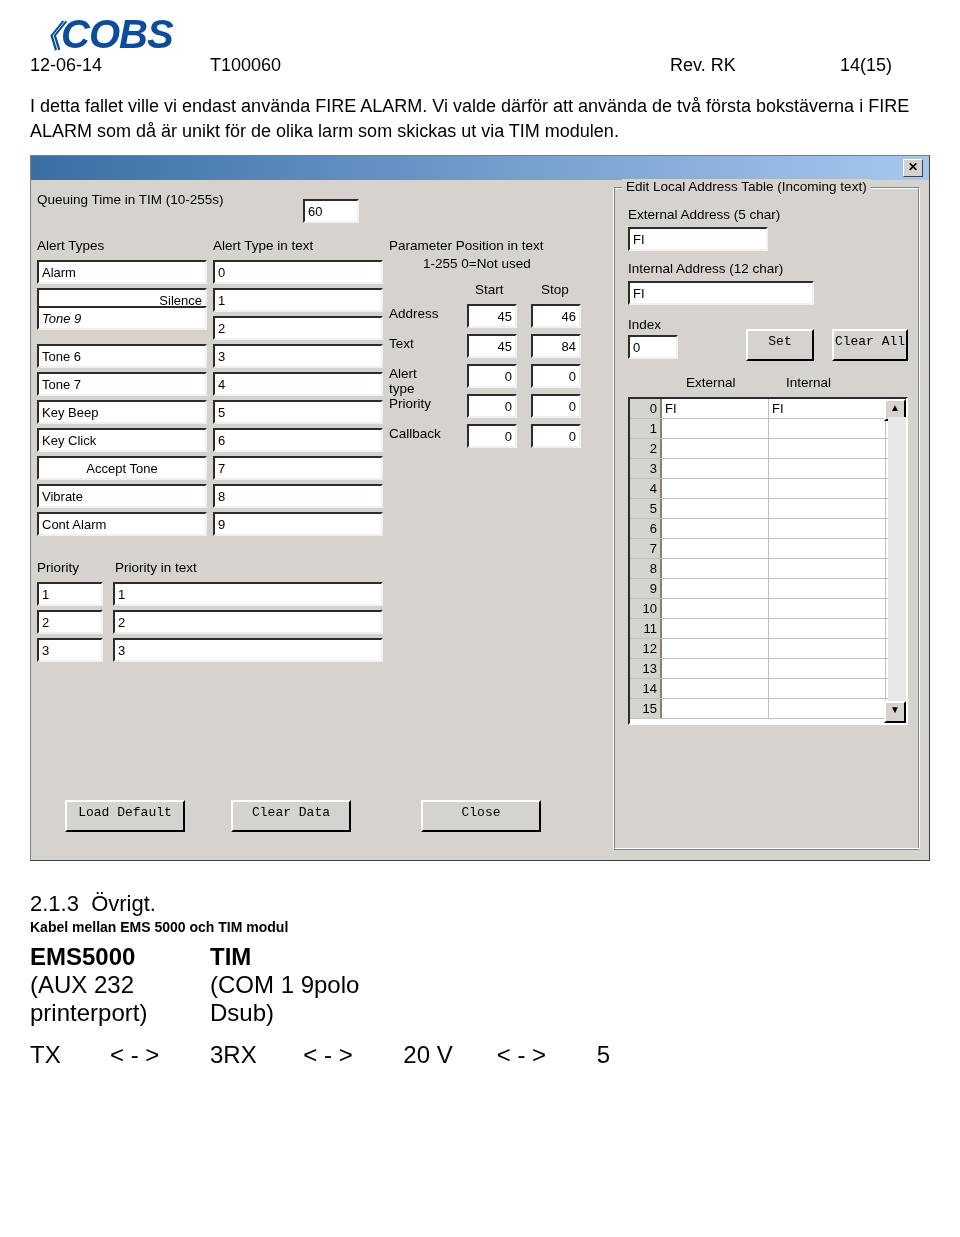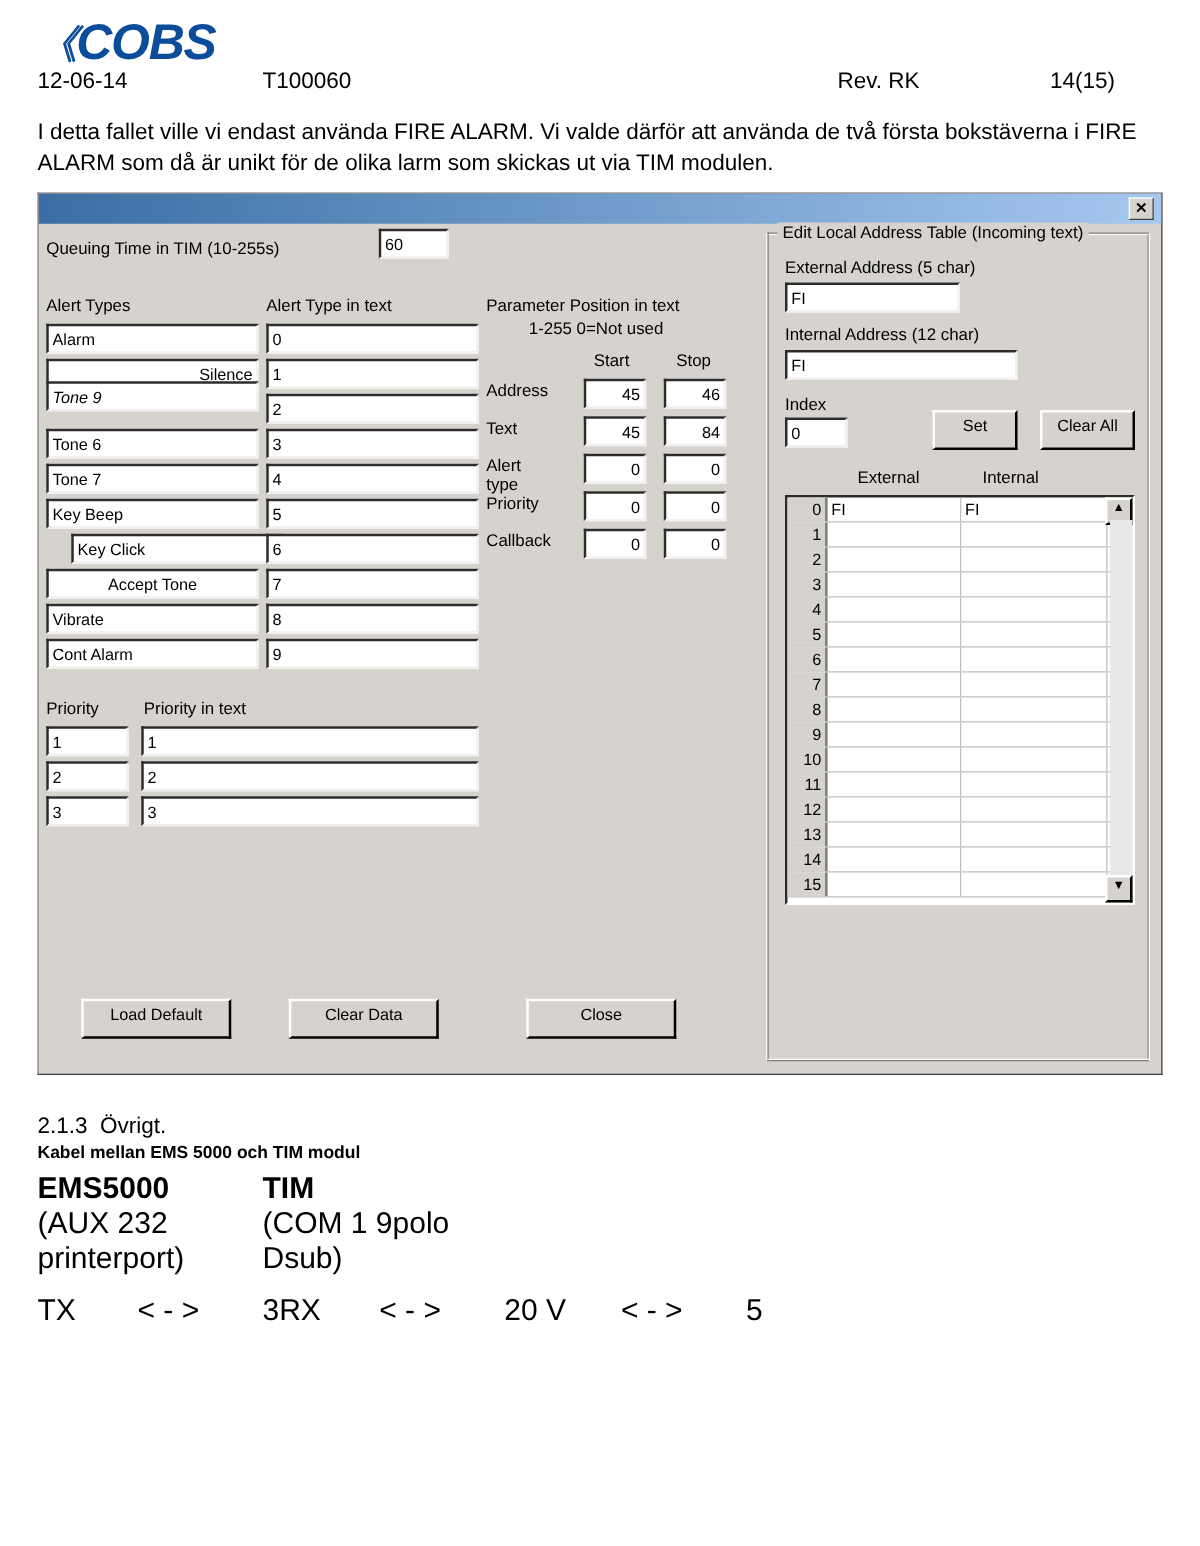--- a/index.html
+++ b/index.html
@@ -10,34 +10,34 @@
   .hdr-line span:nth-child(2){flex:1;}
   .hdr-line span:nth-child(3){width:110px;}
   .hdr-line span:nth-child(4){width:90px;}
   .hdr-line span:nth-child(5){width:70px;text-align:right;}
   .para{font-size:18px;margin:18px 0 8px 0;line-height:1.35;}
   .dlg{background:#d6d3ce;border:1px solid #808080;border-right-color:#404040;border-bottom-color:#404040;margin:12px 0 30px 0;position:relative;font-family:"MS Sans Serif",Tahoma,Arial,sans-serif;font-size:13px;color:#000;}
   .titlebar{height:24px;background:linear-gradient(to right,#3a6ea5,#a6c8ef);position:relative;}
   .title-close{position:absolute;right:6px;top:3px;width:18px;height:16px;background:#d6d3ce;border:1px solid #fff;border-right-color:#404040;border-bottom-color:#404040;font:bold 12px/14px Arial;text-align:center;cursor:pointer;}
   .dlg-body{position:relative;height:680px;}
   .field-sunken{background:#fff;border:2px inset #f0f0f0;border-top-color:#808080;border-left-color:#808080;padding:1px 3px;height:18px;box-sizing:content-box;font-size:13px;}
-  .btn{background:#d6d3ce;border:2px outset #fff;border-right-color:#404040;border-bottom-color:#404040;padding:3px 0;text-align:center;cursor:pointer;height:22px;box-sizing:content-box;}
+  .btn{background:#d6d3ce;border:2px outset #fff;border-right-color:#404040;border-bottom-color:#404040;padding:3px 0;text-align:center;cursor:pointer;height:22px;box-sizing:content-box;font-family:Liberation Mono, monospace;}
   .lbl{position:absolute;font-size:13.5px;}
   .fieldset{position:absolute;border:1px solid #808080;border-left-color:#fff;border-top-color:#fff;}
   .fieldset:before{content:"";position:absolute;inset:-2px -2px 0 0;border:1px solid #808080;border-right-color:#fff;border-bottom-color:#fff;pointer-events:none;}
   .legend{position:absolute;top:-10px;left:8px;background:#d6d3ce;padding:0 4px;font-size:13.5px;z-index:2;}
   .row-grid{position:absolute;}
   .table{position:absolute;border:2px inset #fff;border-top-color:#808080;border-left-color:#808080;background:#fff;}
   .trow{display:flex;height:19px;border-bottom:1px solid #c0c0c0;}
   .tcell{border-right:1px solid #c0c0c0;padding:0 3px;font-size:13px;line-height:19px;white-space:nowrap;overflow:hidden;}
   .tcell.idx{background:#d6d3ce;border-right:2px solid #808080;text-align:right;width:24px;}
   .scroll-up{position:absolute;right:0;top:0;width:18px;height:18px;background:#d6d3ce;border:2px outset #fff;border-right-color:#404040;border-bottom-color:#404040;font-size:10px;text-align:center;line-height:14px;}
   .scroll-dn{position:absolute;right:0;bottom:0;width:18px;height:18px;background:#d6d3ce;border:2px outset #fff;border-right-color:#404040;border-bottom-color:#404040;font-size:10px;text-align:center;line-height:14px;}
   .scroll-track{position:absolute;right:0;top:18px;bottom:18px;width:18px;background:#e8e8e8;}
-  .sec-h{font-size:18px;margin:30px 0 2px 0;}
+  .sec-h{font-size:22px;margin:30px 0 2px 0;}
   .sec-b{font-size:14px;font-weight:bold;}
   .mono-tbl{font-size:24px;margin-top:8px;}
   .mono-tbl div{display:flex;}
   .mono-tbl .c1{width:180px;}
   .mono-tbl .c2{width:200px;}
 </style>
 </head>
 <body>
 
 <div class="page">
@@ -50,38 +50,38 @@
   </div>
   <div class="para">I detta fallet ville vi endast använda FIRE ALARM. Vi valde därför att använda de två första bokstäverna i FIRE ALARM som då är unikt för de olika larm som skickas ut via TIM modulen.</div>
 
   <div class="dlg">
     <div class="titlebar">
         <div class="title-close">✕</div>
       </div>
     <div class="dlg-body">
 
       <span class="lbl" style="left:6px;top:12px">Queuing Time in TIM (10-255s)</span>
-      <input class="field-sunken" style="position: absolute; left: 272px; top: 4px; width: 46px;" value="60">
+      <input class="field-sunken" style="position: absolute; left: 272px; top: 19px; width: 46px;" value="60">
 
       <span class="lbl" style="left:6px;top:58px">Alert Types</span>
       <span class="lbl" style="left:182px;top:58px">Alert Type in text</span>
       <div class="row-grid" id="alert-grid" style="left:6px;top:80px">
           <input class="field-sunken" style="position: absolute; left: 0px; top: 0px; width: 160px;" value="Alarm">
           <input class="field-sunken" style="position: absolute; left: 176px; top: 0px; width: 160px;" value="0">
           <input class="field-sunken" style="position: absolute; left: 0px; top: 28px; width: 160px; text-align: right;" value="Silence">
           <input class="field-sunken" style="position: absolute; left: 176px; top: 28px; width: 160px;" value="1">
           <input class="field-sunken" style="position: absolute; left: 0px; top: 46px; width: 160px; font-style: italic;" value="Tone 9">
           <input class="field-sunken" style="position: absolute; left: 176px; top: 56px; width: 160px;" value="2">
           <input class="field-sunken" style="position: absolute; left: 0px; top: 84px; width: 160px;" value="Tone 6">
           <input class="field-sunken" style="position: absolute; left: 176px; top: 84px; width: 160px;" value="3">
           <input class="field-sunken" style="position: absolute; left: 0px; top: 112px; width: 160px;" value="Tone 7">
           <input class="field-sunken" style="position: absolute; left: 176px; top: 112px; width: 160px;" value="4">
           <input class="field-sunken" style="position: absolute; left: 0px; top: 140px; width: 160px;" value="Key Beep">
           <input class="field-sunken" style="position: absolute; left: 176px; top: 140px; width: 160px;" value="5">
-          <input class="field-sunken" style="position: absolute; left: 0px; top: 168px; width: 160px; margin-left: 20px;" value="Key Click">
+          <input class="field-sunken" style="position: absolute; left: 0px; top: 168px; width: 160px;" value="Key Click">
           <input class="field-sunken" style="position: absolute; left: 176px; top: 168px; width: 160px;" value="6">
           <input class="field-sunken" style="position: absolute; left: 0px; top: 196px; width: 160px; text-align: center;" value="Accept Tone">
           <input class="field-sunken" style="position: absolute; left: 176px; top: 196px; width: 160px;" value="7">
           <input class="field-sunken" style="position: absolute; left: 0px; top: 224px; width: 160px;" value="Vibrate">
           <input class="field-sunken" style="position: absolute; left: 176px; top: 224px; width: 160px;" value="8">
           <input class="field-sunken" style="position: absolute; left: 0px; top: 252px; width: 160px;" value="Cont Alarm">
           <input class="field-sunken" style="position: absolute; left: 176px; top: 252px; width: 160px;" value="9">
         </div>
 
       <span class="lbl" style="left:358px;top:58px">Parameter Position in text</span>

